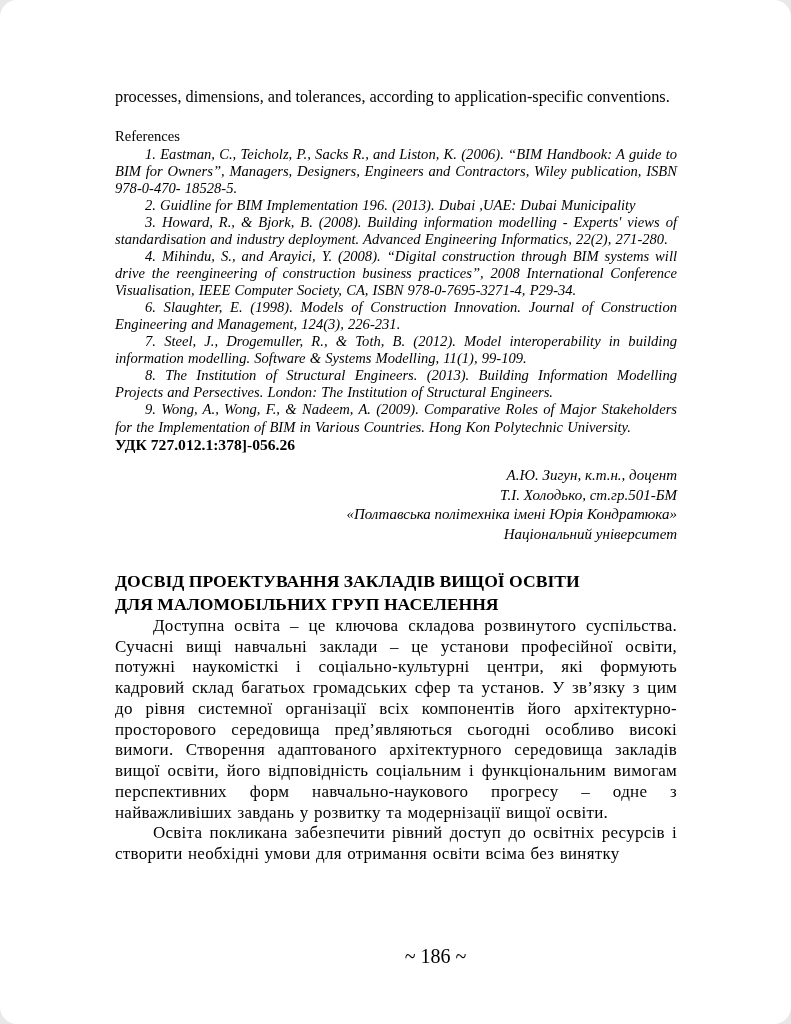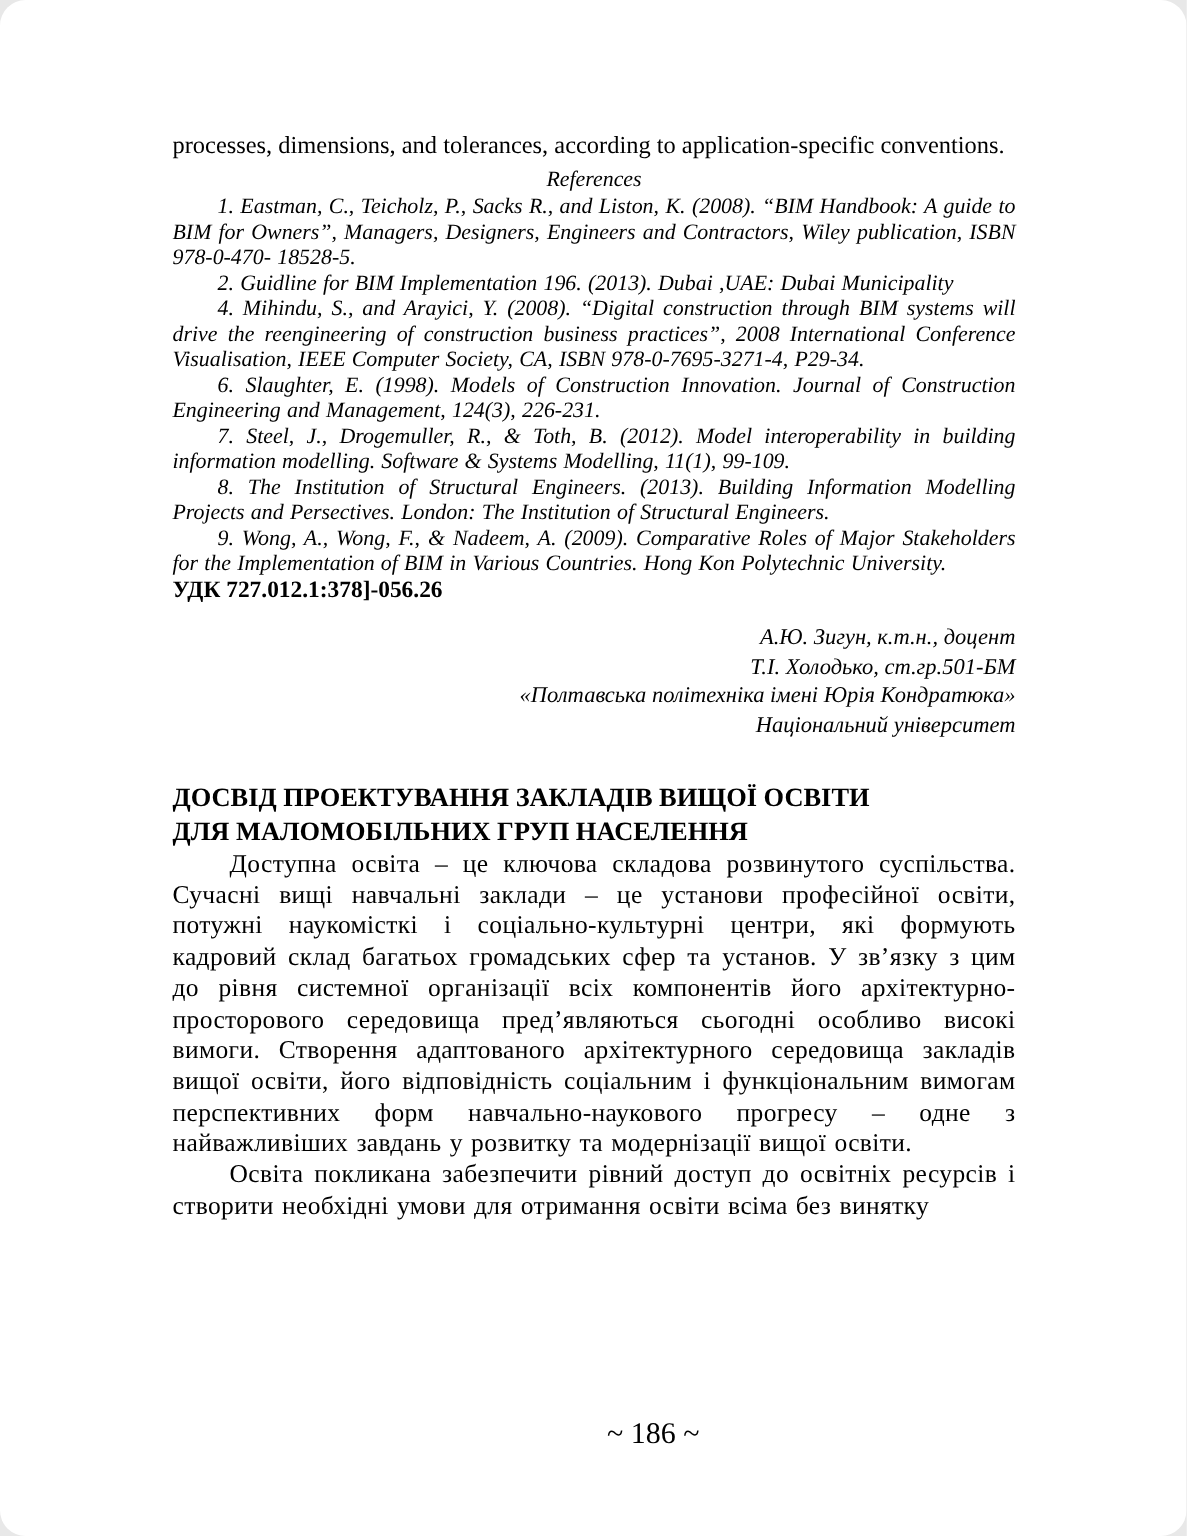--- a/index.html
+++ b/index.html
@@ -23,23 +23,21 @@
     width: 562px;
   }
 
   .lead {
     font-size: 16.3px;
     line-height: 1.29;
     text-align: justify;
   }
 
   .refs-heading {
-    margin-top: 5px;
-    text-align: center;
-    font-style: italic;
+    margin-top: 21px;
     font-size: 14.6px;
     line-height: 1.2;
   }
 
   .ref {
     font-style: italic;
     font-size: 14.6px;
     line-height: 1.17;
     text-align: justify;
     text-indent: 30px;
@@ -93,22 +91,23 @@
 <body>
 
 <div class="page">
   <div class="content">
 
     <p class="lead">processes, dimensions, and tolerances, according to application-specific conventions.</p>
 
     <p class="refs-heading">References</p>
 
     <div>
-      <p class="ref">1. Eastman, C., Teicholz, P., Sacks R., and Liston, K. (2008). “BIM Handbook: A guide to BIM for Owners”, Managers, Designers, Engineers and Contractors, Wiley publication, ISBN 978-0-470- 18528-5.</p>
+      <p class="ref">1. Eastman, C., Teicholz, P., Sacks R., and Liston, K. (2006). “BIM Handbook: A guide to BIM for Owners”, Managers, Designers, Engineers and Contractors, Wiley publication, ISBN 978-0-470- 18528-5.</p>
       <p class="ref">2. Guidline for BIM Implementation 196. (2013). Dubai ,UAE: Dubai Municipality</p>
+      <p class="ref">3. Howard, R., &amp; Bjork, B. (2008). Building information modelling - Experts' views of standardisation and industry deployment. Advanced Engineering Informatics, 22(2), 271-280.</p>
       <p class="ref">4. Mihindu, S., and Arayici, Y. (2008). “Digital construction through BIM systems will drive the reengineering of construction business practices”, 2008 International Conference Visualisation, IEEE Computer Society, CA, ISBN 978-0-7695-3271-4, P29-34.</p>
       <p class="ref">6. Slaughter, E. (1998). Models of Construction Innovation. Journal of Construction Engineering and Management, 124(3), 226-231.</p>
       <p class="ref">7. Steel, J., Drogemuller, R., &amp; Toth, B. (2012). Model interoperability in building information modelling. Software &amp; Systems Modelling, 11(1), 99-109.</p>
       <p class="ref">8. The Institution of Structural Engineers. (2013). Building Information Modelling Projects and Persectives. London: The Institution of Structural Engineers.</p>
       <p class="ref">9. Wong, A., Wong, F., &amp; Nadeem, A. (2009). Comparative Roles of Major Stakeholders for the Implementation of BIM in Various Countries. Hong Kon Polytechnic University.</p>
     </div>
 
     <p class="udc">УДК 727.012.1:378]-056.26</p>
 
     <div class="authors">

